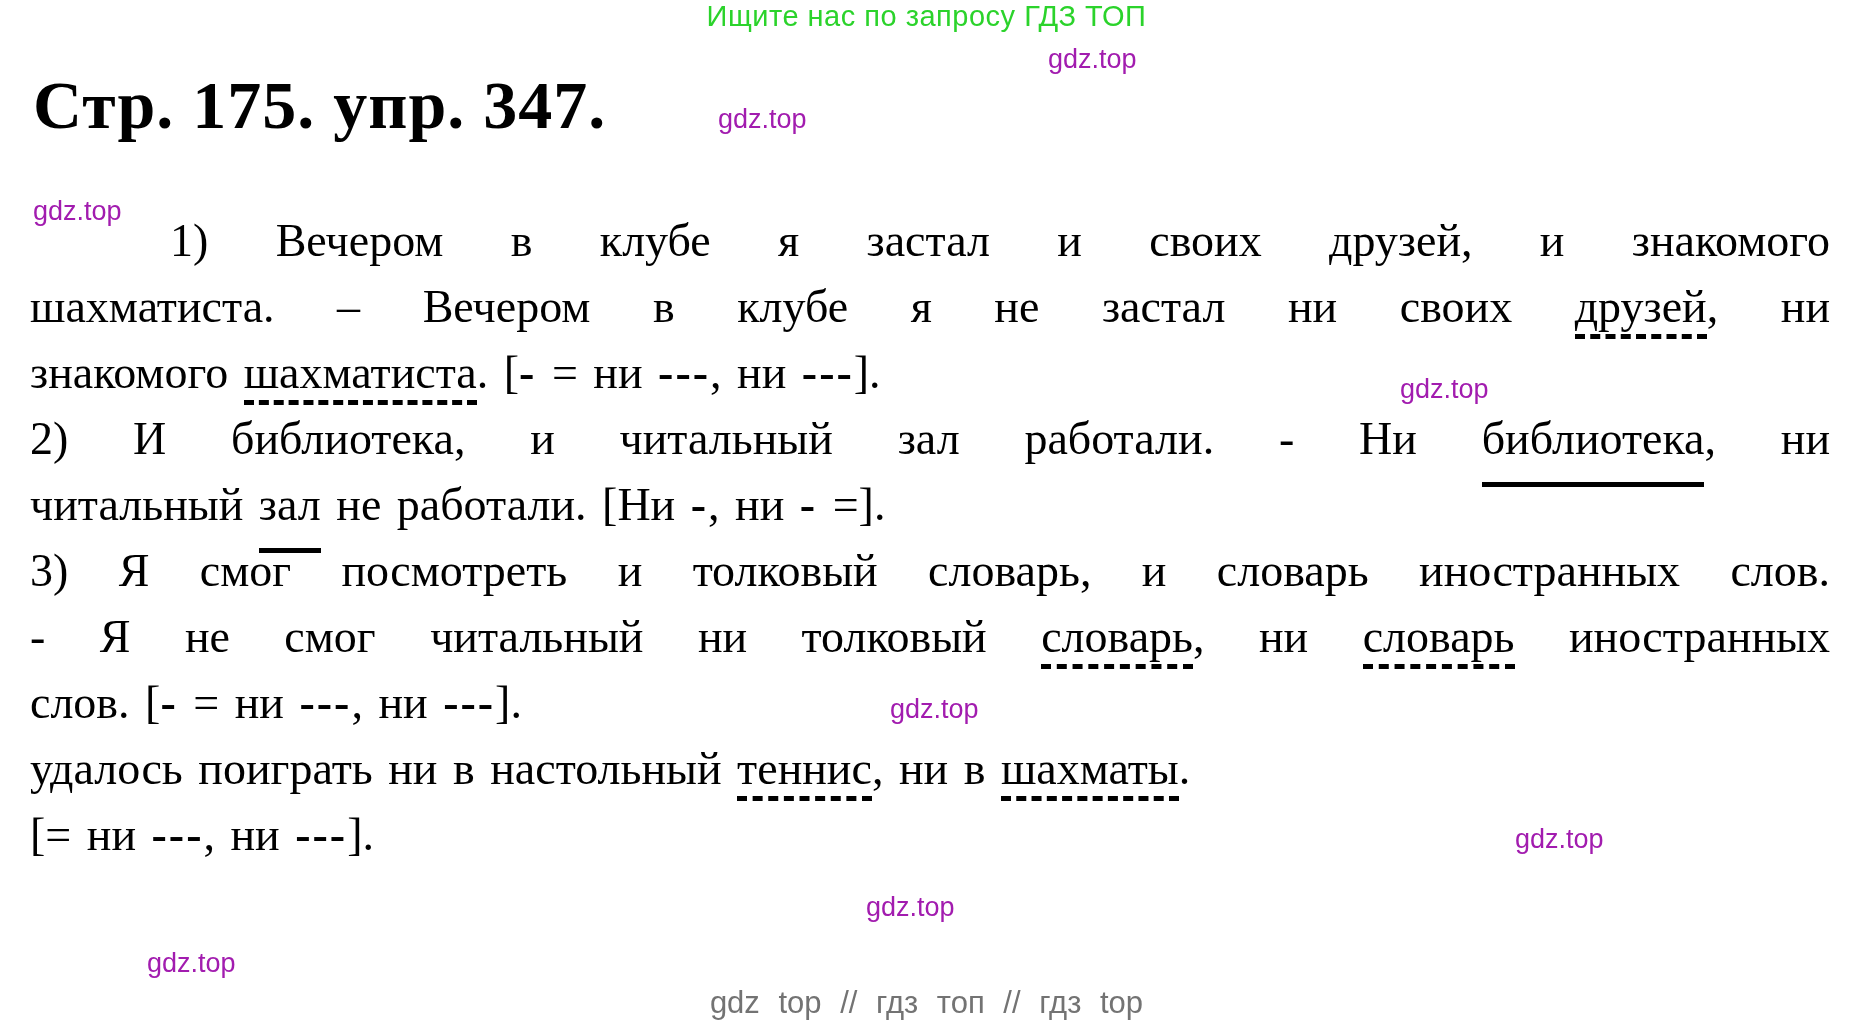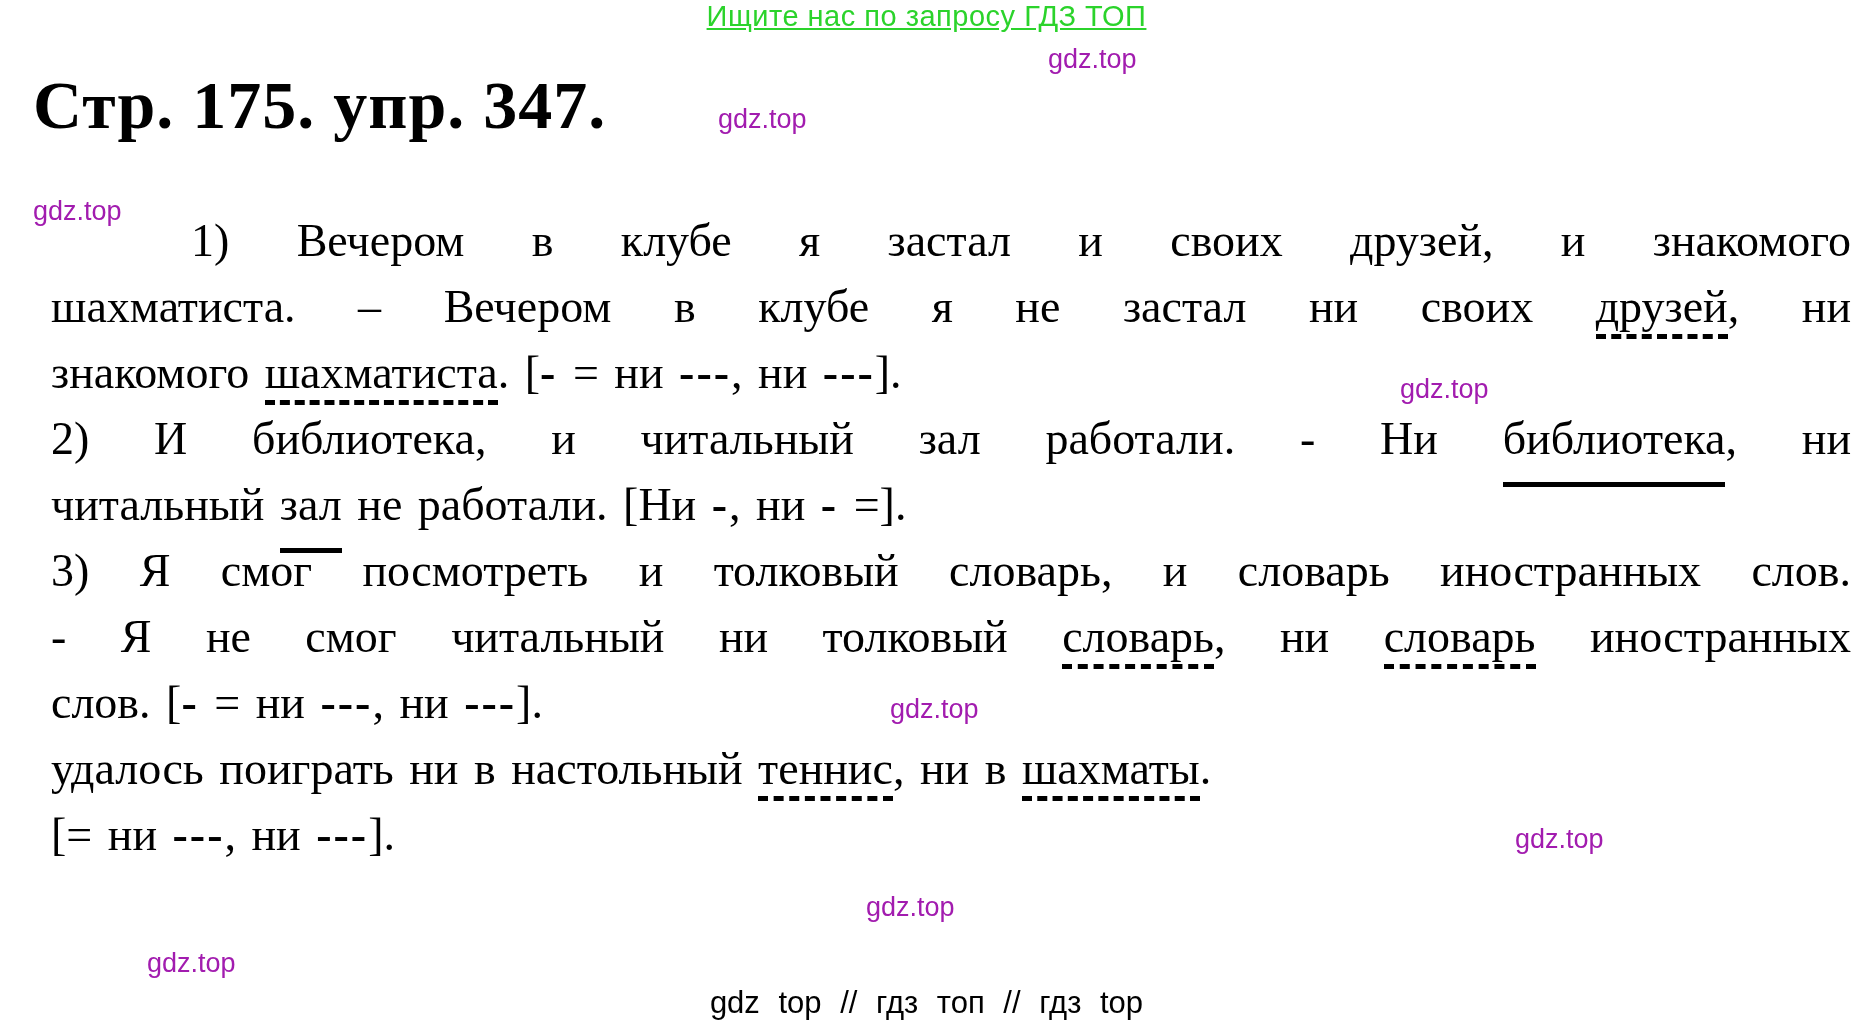--- a/index.html
+++ b/index.html
@@ -17,21 +17,20 @@
   .promo {
     position: absolute;
     top: 0px;
     left: 0;
     width: 100%;
     text-align: center;
     font-family: "Liberation Sans", sans-serif;
     font-size: 29px;
     color: #2bd32b;
     letter-spacing: 0.5px;
-    text-decoration: underline;
   }
   .page-title {
     position: absolute;
     left: 33px;
     top: 66px;
     font-family: "Liberation Serif", serif;
     font-size: 68px;
     font-weight: bold;
     color: #000;
     letter-spacing: 1px;
@@ -43,21 +42,20 @@
     color: #a21caf;
   }
   .exercise {
     position: absolute;
     left: 30px;
     top: 208px;
     width: 1800px;
     font-size: 46px;
     color: #000;
     word-spacing: 4px;
-    margin-left: 21px;
   }
   .line {
     height: 66px;
     line-height: 66px;
     text-align: left;
     white-space: normal;
   }
   .line.stretch {
     text-align: justify;
     text-align-last: justify;
@@ -79,21 +77,21 @@
     letter-spacing: 2px;
   }
   .footer {
     position: absolute;
     top: 985px;
     left: 0;
     width: 100%;
     text-align: center;
     font-family: "Liberation Sans", sans-serif;
     font-size: 31px;
-    color: #000000;
+    color: #737373;
     word-spacing: 10px;
   }
 </style>
 </head>
 <body>
 
 <div class="promo">Ищите нас по запросу ГДЗ ТОП</div>
 
 <span class="wm" style="left:1048px; top:44px;">gdz.top</span>
 <span class="wm" style="left:718px;  top:104px;">gdz.top</span>

